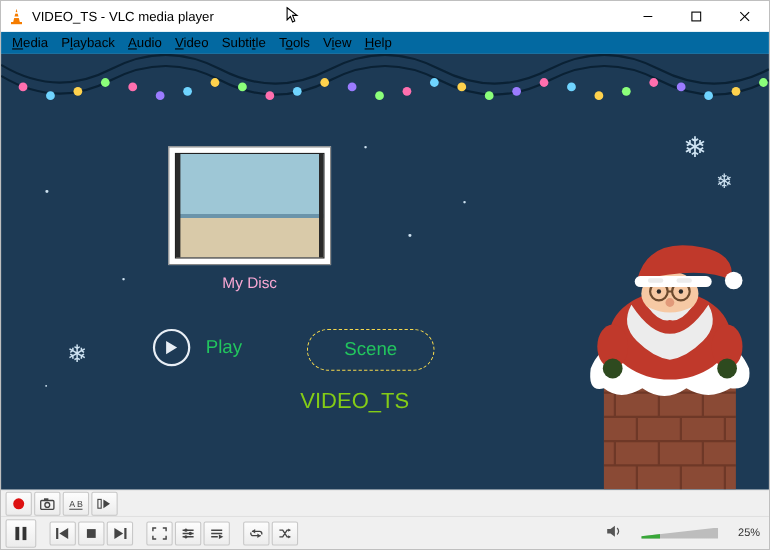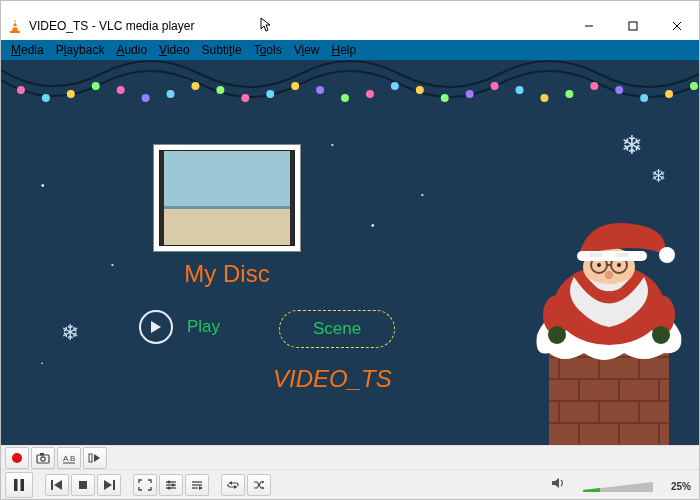--- a/index.html
+++ b/index.html
@@ -1,19 +1,19 @@
 <!DOCTYPE html>
 <html><head>
 <meta charset="utf-8">
 <style>
   * { box-sizing: border-box; margin: 0; padding: 0; }
   html, body { width: 700px; height: 500px; overflow: hidden; font-family: "Segoe UI", Tahoma, sans-serif; font-size: 12px; background: #fff; color: #000; }
   .window { width: 700px; height: 500px; border: 1px solid #bfbfbf; display: flex; flex-direction: column; background: #fff; }
   
-  .titlebar { height: 28px; display: flex; align-items: center; padding: 0 0 0 6px; background: #fff; margin-top: 11px; }
+  .titlebar { height: 28px; display: flex; align-items: center; padding: 0 0 0 6px; background: #fff; }
   .titlebar .appicon { width: 16px; height: 16px; margin-right: 6px; }
   .titlebar .title { flex: 0 0 auto; font-size: 12px; }
   .titlebar .cursor { margin-left: 66px; }
   .titlebar .spacer { flex: 1; }
   .winbtn { width: 44px; height: 28px; display: flex; align-items: center; justify-content: center; }
   .winbtn svg { display:block; }
   
   .menubar { height: 20px; display: flex; align-items: center; padding-left: 4px; background: #0369a1; font-size: 12px; }
   .menuitem { padding: 2px 6px; }
   .menuitem u { text-decoration: underline; }
@@ -22,46 +22,46 @@
   
   .lights { position:absolute; top:0; left:0; width:100%; height:56px; }
   .wire { stroke:#0a2134; stroke-width:2; fill:none; }
   
   .flake { position:absolute; color:#cfe3f2; }
   
   .thumbwrap { position:absolute; left:152px; top:84px; width:148px; height:108px; background:#fff; padding:6px; box-shadow: inset 0 0 0 1px #888; }
   .thumb { width:100%; height:100%; background: linear-gradient(#9ec7d6 0%, #9ec7d6 58%, #6b94aa 58%, #6b94aa 62%, #d9caa9 62%, #d9caa9 100%); border:1px solid #222; position:relative;}
   .thumb::before, .thumb::after { content:""; position:absolute; top:0; bottom:0; width:4px; background:#2a2a2a; }
   .thumb::before{left:0;} .thumb::after{right:0;}
-  .disclabel { position:absolute; left:150px; top:200px; width:152px; text-align:center; color:#f97316; font-size:24px; }
+  .disclabel { position:absolute; left:150px; top:200px; width:152px; text-align:center; color:#f9a8d4; font-size:14px; }
   
   .menuBtn { position:absolute; display:flex; align-items:center; color:#22c55e; font-size:17px; }
   .playbtn { left:138px; top:250px; }
   .playcircle { width:34px; height:34px; border:2px solid #e8eef5; border-radius:50%; display:flex; align-items:center; justify-content:center; margin-right:14px;}
   .playcircle svg { display:block; }
   .scenebtn { left:278px; top:250px; }
   .sceneoval { width:116px; height:38px; border:1.5px dashed #f5d94e; border-radius:20px; display:flex; align-items:center; justify-content:center; }
-  .tslabel { position:absolute; left:272px; top:305px; color:#f97316; font-size:24px; font-style:italic;}
+  .tslabel { position:absolute; left:272px; top:305px; color:#84cc16; font-size:20px; }
   
   .scene { position:absolute; right:0; bottom:0; width:260px; height:260px; }
   
   .seekrow { height: 18px; display:flex; align-items:center; padding:0 6px; background:#f0f0f0; font-size:10px; color:#222; gap:6px;}
   .seekbar { flex:1; height:8px; background:#c9c9c9; border-radius:4px; position:relative; }
   .seekfill { position:absolute; left:0; top:0; bottom:0; width:4%; background:#2e6fd6; border-radius:4px; }
   .seekknob { position:absolute; left:4%; top:50%; width:10px; height:10px; background:#2e6fd6; border-radius:50%; transform:translate(-50%,-50%); box-shadow:0 0 0 1px #1a4fa0;}
   
   .toolrow { background:#f0f0f0; display:flex; align-items:center; padding:2px 4px; gap:2px; }
   .toolrow.top { height:24px; border-top:1px solid #e0e0e0;}
   .toolrow.bottom { height:30px; border-top:1px solid #e0e0e0;}
   .tbtn { width:24px; height:22px; border:1px solid #c8c8c8; background:linear-gradient(#fdfdfd,#ececec); display:flex; align-items:center; justify-content:center; border-radius:2px;}
   .tbtn svg{display:block;}
   .tbtn.rec svg circle{fill:#d11;}
   .sep { width:8px; }
   .tbtn.big { width:28px; height:26px;}
-  .volwrap { margin-left:auto; display:flex; align-items:flex-end; gap:18px; padding-right:4px;font-weight:bold;}
+  .volwrap { margin-left:auto; display:flex; align-items:center; gap:18px; padding-right:4px;}
   .volbar { width:70px; height:10px; position:relative; }
   .voltri { width:70px; height:10px; background:linear-gradient(to right,#bdbdbd,#bdbdbd); clip-path: polygon(0 80%, 100% 0, 100% 100%, 0 100%);}
   .volfill { position:absolute; left:0; top:0; bottom:0; width:25%; background:#39a839; clip-path: polygon(0 80%, 100% 60%, 100% 100%, 0 100%);}
   .volpct { font-size:10px; color:#333;}
 </style>
 </head>
 <body>
 
 <div class="window">
 

